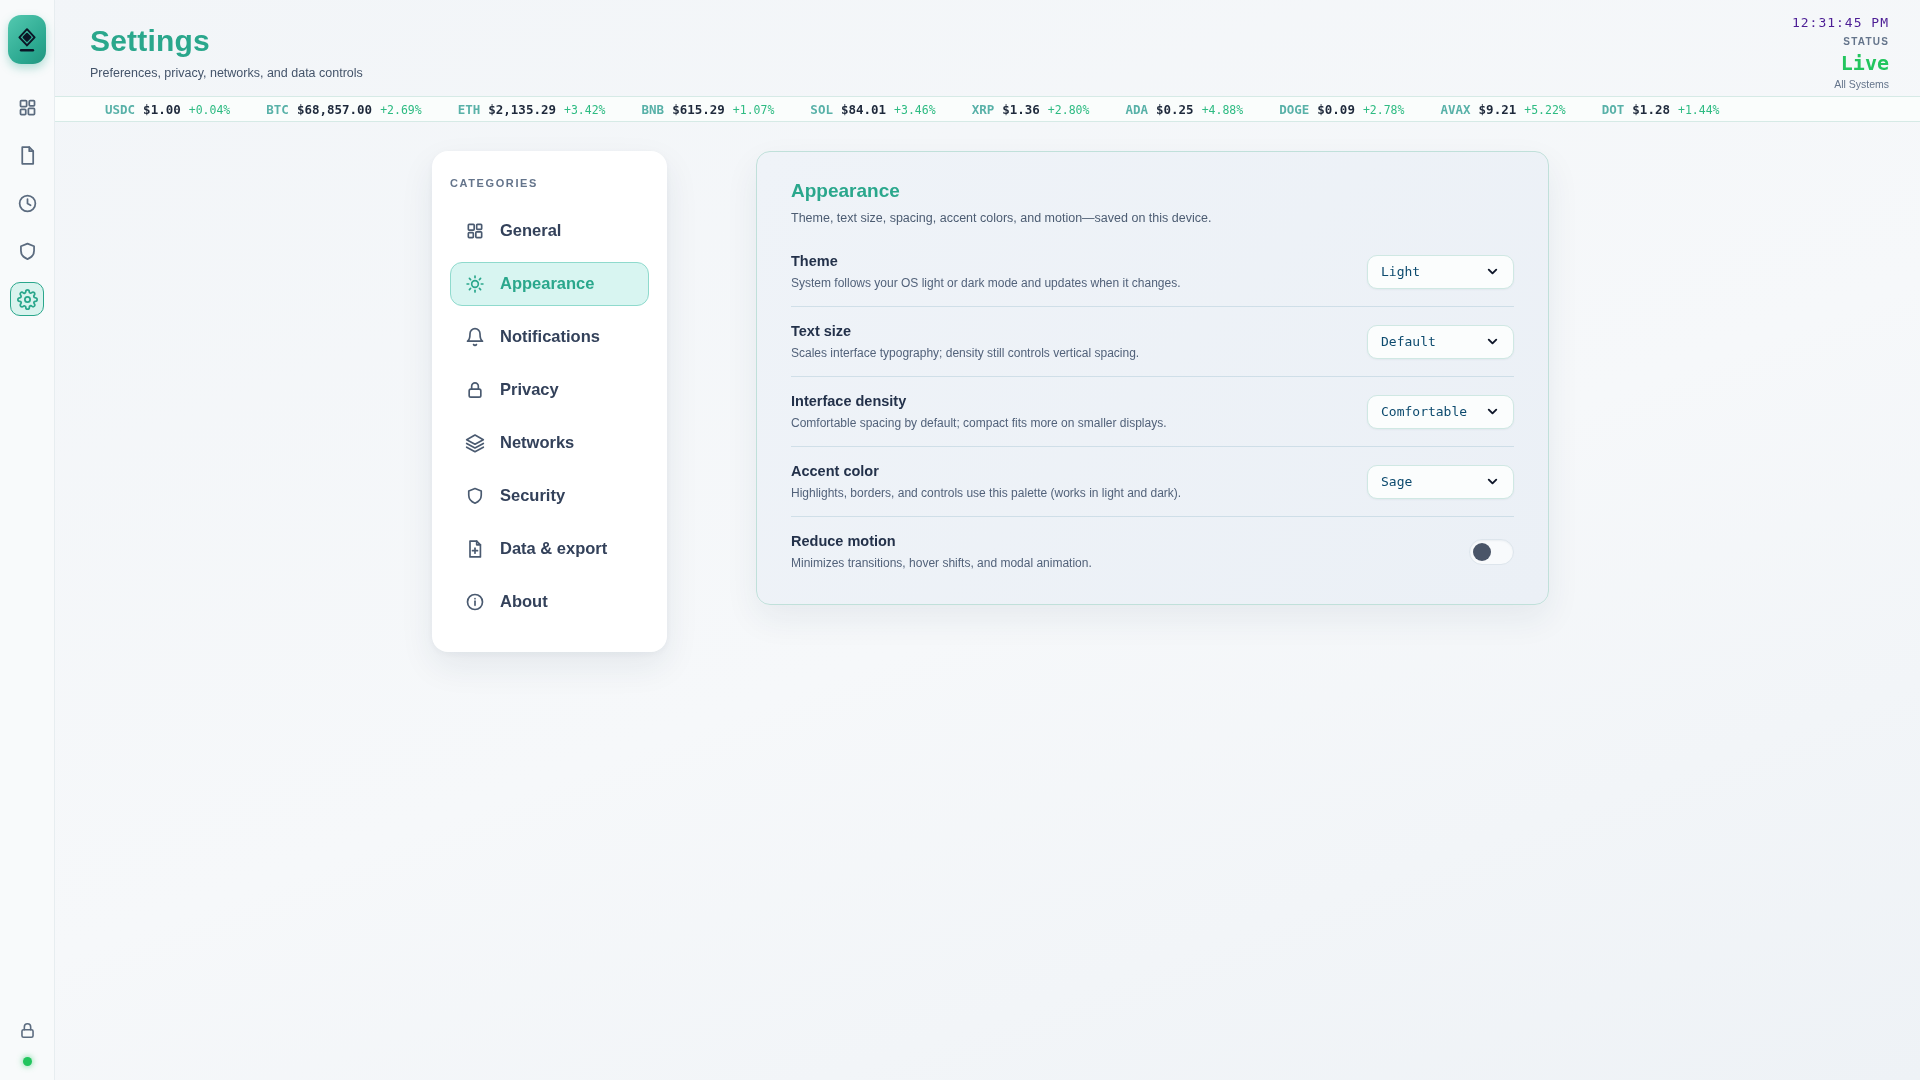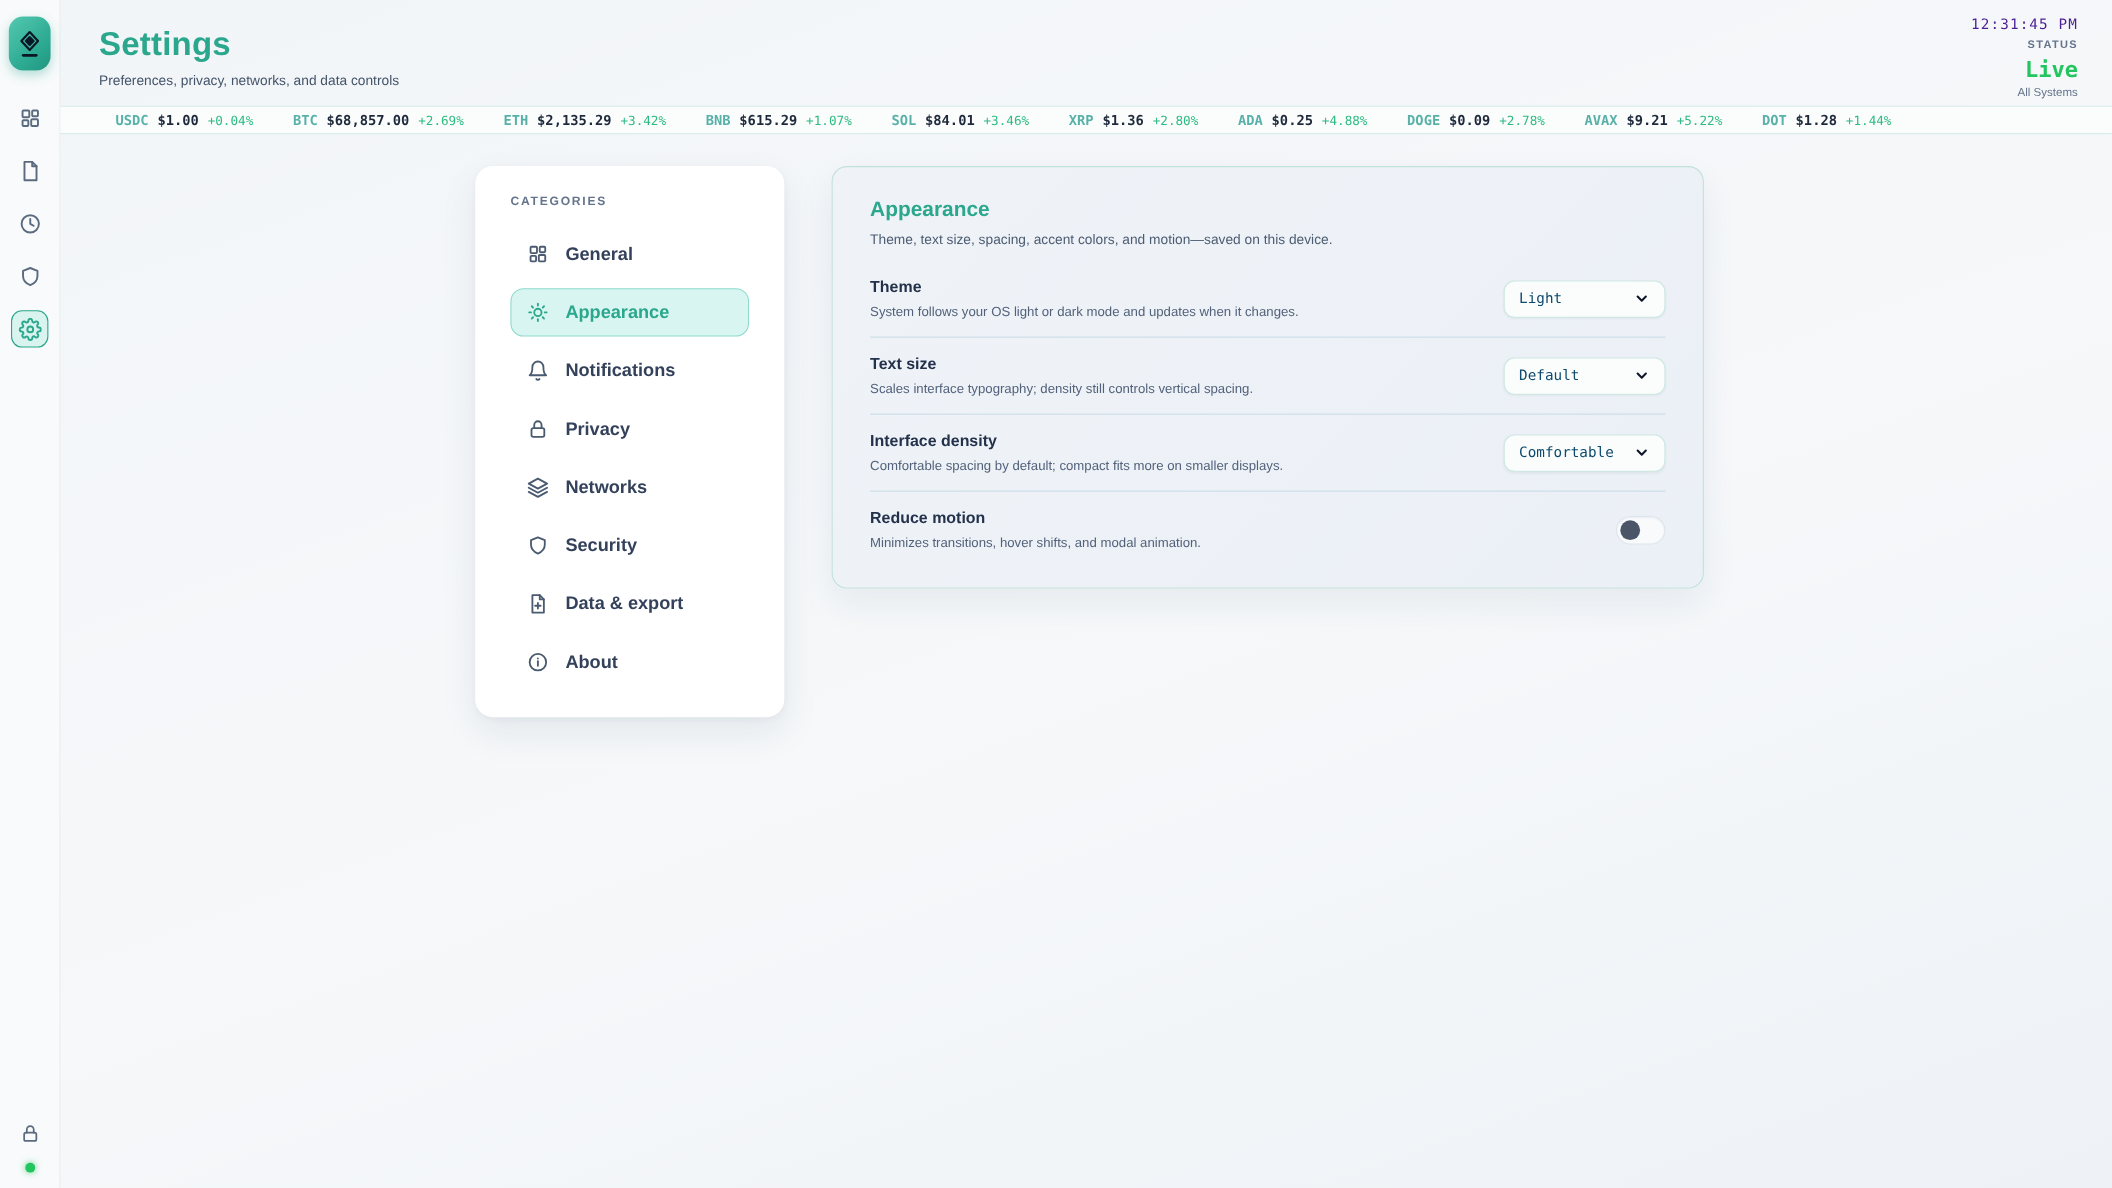--- a/index.html
+++ b/index.html
@@ -53,28 +53,28 @@
     display:flex; align-items:center; gap:36px; padding-left:50px;
     white-space:nowrap; overflow:hidden; font-size:12.5px;
   }
   .titem { display:inline-flex; gap:8px; align-items:baseline; }
   .tsym { color:var(--symbol); font-weight:bold; }
   .tprice { color:#1e293b; font-weight:bold; }
   .tchg { color:var(--up); font-size:11.5px; }
 
   
   .cat-card {
-    position:absolute; left:432px; top:151px; width:281px;
-    background:#ffffff; border-radius:16px; padding:26px 32px 28px;
+    position:absolute; left:432px; top:151px; width:235px;
+    background:#ffffff; border-radius:16px; padding:26px 18px 28px;
     box-shadow:0 14px 34px rgba(25,55,80,.08), 0 2px 6px rgba(25,55,80,.04);
   }
   .cat-title { font-size:11px; font-weight:bold; letter-spacing:1.6px; color:#64748b; }
   .cat-list { margin-top:20px; display:flex; flex-direction:column; gap:9px; }
   .cat-item {
-    display:flex; align-items:center; gap:15px; padding:11px 14px;
+    display:flex; align-items:flex-start; gap:15px; padding:11px 14px;
     border:1px solid transparent; border-radius:12px; cursor:pointer;
     color:#33415a; font-weight:bold; font-size:16.5px;
   }
   .cat-item .cicon { display:flex; color:#4a5a70; }
   .cat-item.active { background:#d8f5f1; border-color:#8fdacd; color:var(--accent); }
   .cat-item.active .cicon { color:var(--accent); }
 
   
   .panel {
     position:absolute; left:756px; top:151px; width:793px;
@@ -390,20 +390,34 @@
       <div class="select">
         <span>Comfortable</span>
         <span class="chev">
           <svg width="15" height="15" viewBox="0 0 24 24" fill="none" stroke="currentColor" stroke-width="3" stroke-linecap="round" stroke-linejoin="round">
               <polyline points="6 9 12 15 18 9"></polyline>
             </svg>
         </span>
       </div>
     </div>
 
+    <div class="row">
+      <div>
+        <div class="row-label">Accent color</div>
+        <div class="row-desc">Highlights, borders, and controls use this palette (works in light and dark).</div>
+      </div>
+      <div class="select">
+        <span>Sage</span>
+        <span class="chev">
+          <svg width="15" height="15" viewBox="0 0 24 24" fill="none" stroke="currentColor" stroke-width="3" stroke-linecap="round" stroke-linejoin="round">
+              <polyline points="6 9 12 15 18 9"></polyline>
+            </svg>
+        </span>
+      </div>
+    </div>
 
     <div class="row">
       <div>
         <div class="row-label">Reduce motion</div>
         <div class="row-desc">Minimizes transitions, hover shifts, and modal animation.</div>
       </div>
       <div class="toggle">
         <div class="knob"></div>
       </div>
     </div>

